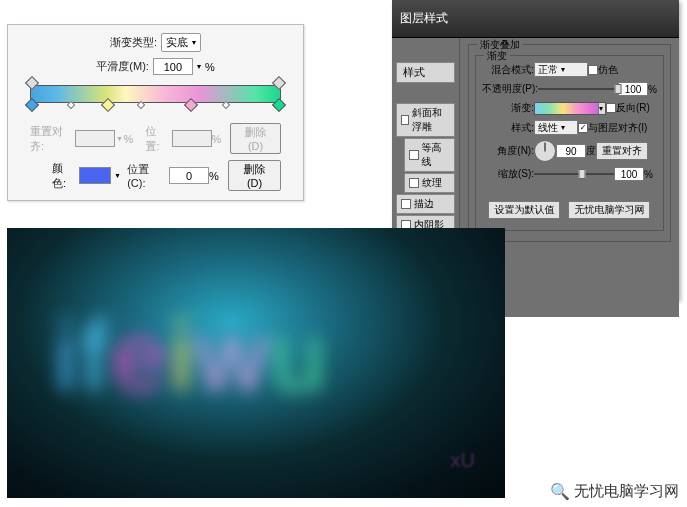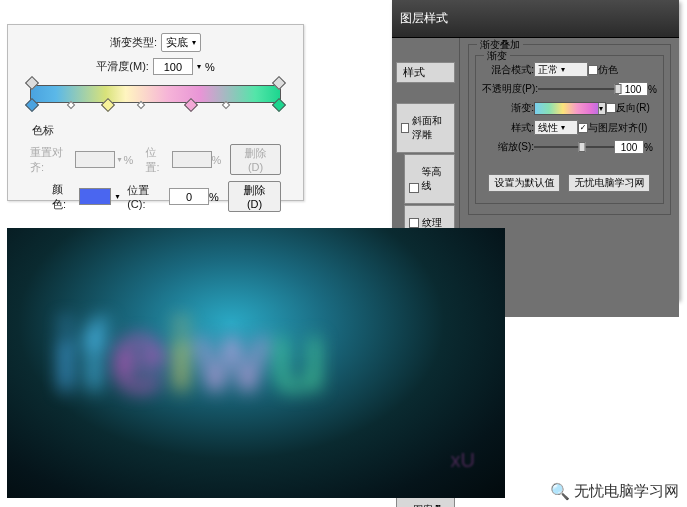--- a/index.html
+++ b/index.html
@@ -25,21 +25,21 @@
   .disabled { color: #aaa; }
   .swatch { width: 34px; height: 17px; border: 1px solid #888; display: inline-block; vertical-align: middle; }
 
   
   .ls-dialog { position: absolute; left: 392px; top: 0; width: 287px; height: 300px; background: #717171; box-shadow: 2px 2px 4px rgba(0,0,0,0.3); }
   .title-bar { height: 38px; background: linear-gradient(#4a4a4a,#2a2a2a); color: #fff; display: flex; align-items: center; padding-left: 8px; font-size: 12px; border-bottom: 1px solid #000; }
   .ls-body { display: flex; height: calc(100% - 21px); }
   .ls-sidebar { width: 78px; background: #717171; border-right: 1px solid #555; padding-top: 4px; }
   .ls-head { font-size: 11px; padding: 2px 6px; color: #000; background: #d8d8d8; border: 1px solid #888; margin: 20px 4px; cursor: pointer; }
   .ls-sub { font-size: 10px; padding: 2px 6px; color: #000; background: #d8d8d8; border: 1px solid #888; margin: 2px 4px 4px 4px; }
-  .ls-item { display: flex; align-items: center; gap: 3px; padding: 10px 4px; font-size: 10px; color: #000; background: #d8d8d8; border: 1px solid #888; margin: 1px 4px; cursor: pointer; }
+  .ls-item { display: flex; align-items: center; gap: 3px; padding: 2px 4px; font-size: 10px; color: #000; background: #d8d8d8; border: 1px solid #888; margin: 1px 4px; cursor: pointer; }
   .ls-item.selected { background: #3a75d6; color: #fff; border-color: #2a55a0; }
   .ck { width: 10px; height: 10px; border: 1px solid #666; background: #fff; display: inline-flex; align-items: center; justify-content: center; font-size: 8px; line-height: 8px; }
   .ck.checked::after { content: "✓"; }
 
   .ls-main { flex: 1; background: #717171; padding: 6px 8px; color: #000; }
   .group { border: 1px solid #555; background: #717171; padding: 6px 6px 10px 6px; position: relative; }
   .group-title { position: absolute; top: -7px; left: 8px; font-size: 10px; background: #717171; padding: 0 3px; color: #000; }
   .inner-group { border: 1px solid #555; padding: 6px; margin-top: 4px; position: relative; }
   .ls-row { display: flex; align-items: center; font-size: 10px; margin-bottom: 5px; flex-wrap: nowrap; }
   .ls-label { text-align: right; min-width: 52px; white-space: nowrap; }
@@ -89,21 +89,20 @@
     <div class="grad-bar"></div>
     <span class="stop-bot" style="left:-3px;background:#4aa3e0;"></span>
     <span class="mark-dia" style="left:15%;"></span>
     <span class="stop-bot" style="left:29%;background:#f8f29a;"></span>
     <span class="mark-dia" style="left:43%;"></span>
     <span class="stop-bot" style="left:62%;background:#f3a8d6;"></span>
     <span class="mark-dia" style="left:77%;"></span>
     <span class="stop-bot" style="right:-3px;background:#1dd68f;"></span>
   </div>
 
-  <div class="section-label">色标</div>
 
   <div class="row">
     <span class="label disabled">重置对齐:</span>
     <input class="num-input disabled" disabled="" style="background: rgb(238, 238, 238);">
     <span class="arrow disabled" style="font-size:8px;margin:0 2px;">▾</span>
     <span class="disabled">%</span>
     <span style="width:14px;"></span>
     <span class="label disabled">位置:</span>
     <input class="num-input disabled" disabled="" style="background: rgb(238, 238, 238);">
     <span class="disabled">%</span>
@@ -129,21 +128,21 @@
     <span>图层样式</span>
   </div>
   <div class="ls-body">
     <div class="ls-sidebar">
       <div class="ls-head">样式</div>
       <div id="ls-items">
           <div class="ls-item">
             <span class="ck"></span>
             <span>斜面和浮雕</span>
           </div>
-          <div class="ls-item" style="margin-left: 12px; align-items: flex-end;">
+          <div class="ls-item" style="margin-left: 12px;">
             <span class="ck"></span>
             <span>等高线</span>
           </div>
           <div class="ls-item" style="margin-left: 12px;">
             <span class="ck"></span>
             <span>纹理</span>
           </div>
           <div class="ls-item">
             <span class="ck"></span>
             <span>描边</span>
@@ -220,20 +219,29 @@
           <div class="ls-row">
             <span class="ls-label">样式:</span>
             <span class="ls-select" style="min-width:44px;">
               <span>线性</span>
               <span class="arrow" style="font-size:8px;">▾</span>
             </span>
             <span class="ck2 checked"></span>
             <span>与图层对齐(I)</span>
           </div>
 
+          <div class="ls-row">
+            <span class="ls-label">角度(N):</span>
+            <span class="angle-dial">
+                <span class="hand"></span>
+              </span>
+            <input class="mini-input" value="90" style="">
+            <span>度</span>
+            <button class="ls-btn">重置对齐</button>
+          </div>
 
           <div class="ls-row">
             <span class="ls-label">缩放(S):</span>
             <span class="slider">
                 <span class="track"></span>
                 <span class="thumb" style="left:60%;"></span>
               </span>
             <input class="mini-input" value="100" style="">
             <span>%</span>
           </div>

